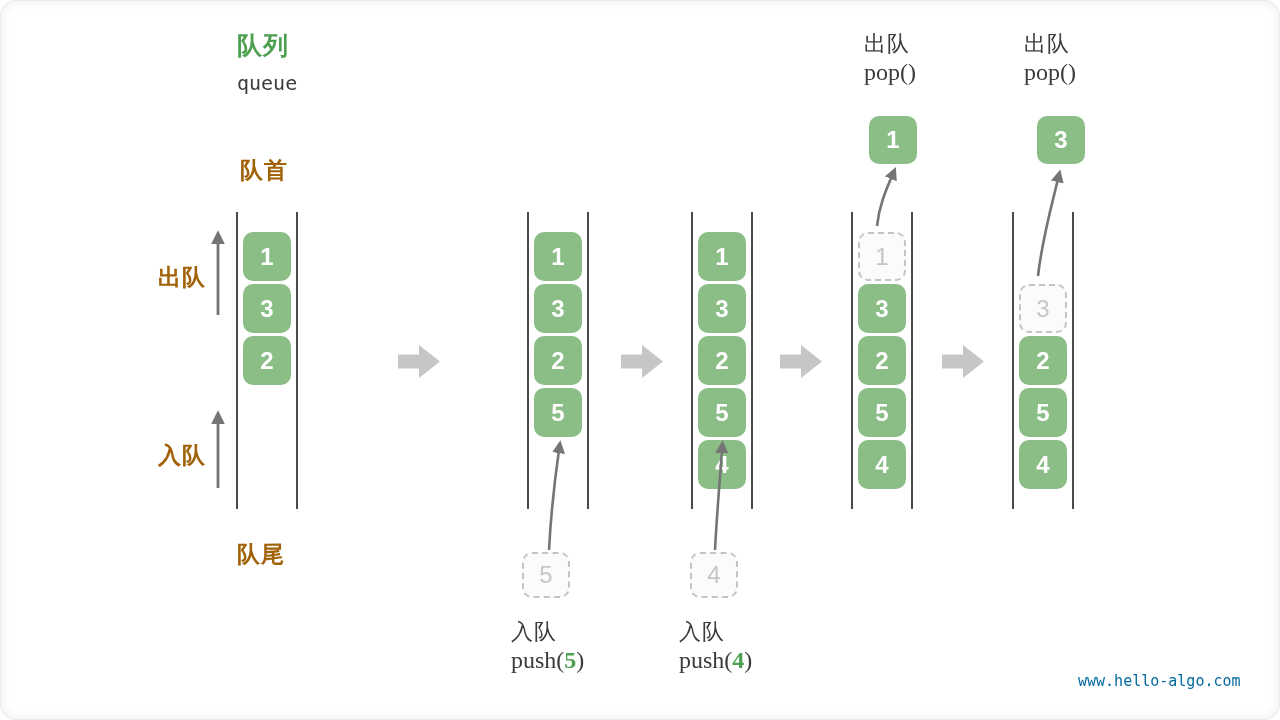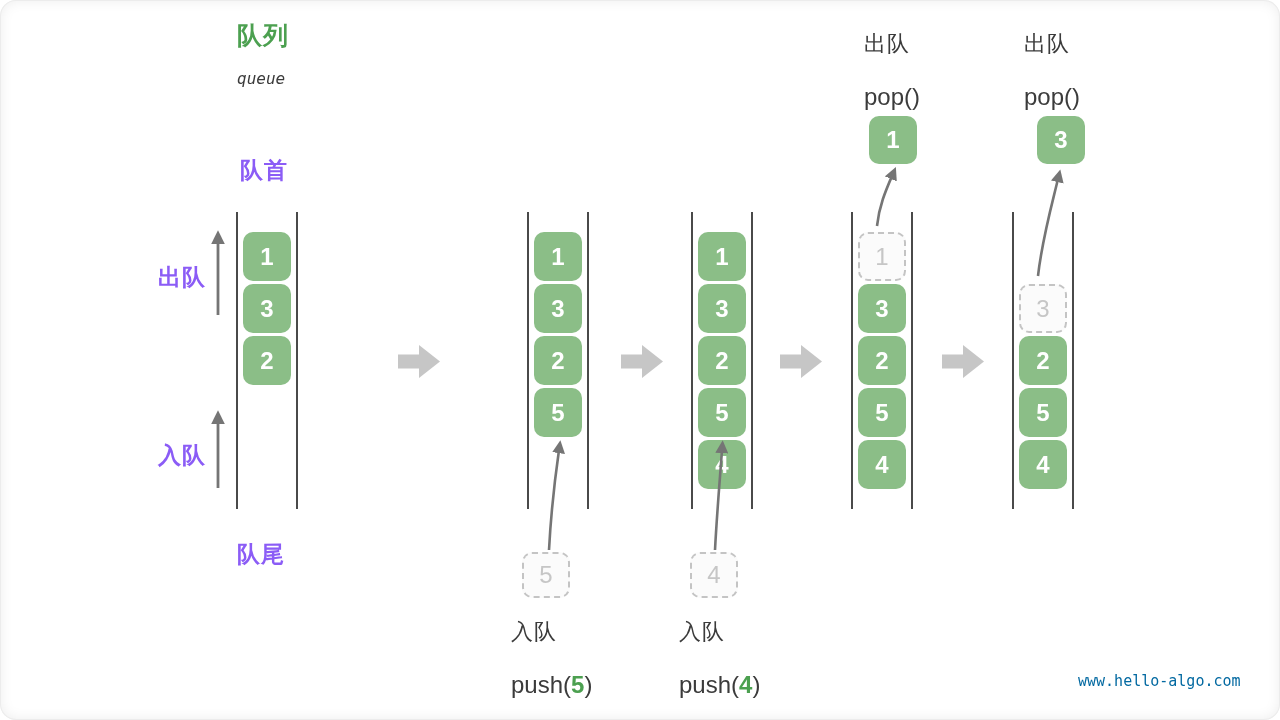--- a/index.html
+++ b/index.html
@@ -8,26 +8,26 @@
     font-family:"Liberation Sans", sans-serif;
     -webkit-font-smoothing:antialiased;
   }
   .canvas {
     position:absolute; inset:0; background:#ffffff;
     border-radius:16px;
     box-shadow: inset 0 0 0 1px #ececec, inset 0 0 14px rgba(0,0,0,0.08);
   }
 
   
-  .title-block { position:absolute; left:237px; top:19px; }
+  .title-block { position:absolute; left:237px; top:29px; }
   .title-zh { font-size:25px; font-weight:700; color:#4CA050; letter-spacing:1px; }
-  .title-en { font-family:"DejaVu Sans Mono", monospace; font-size:16px; color:#3B3B3B; margin-top:17px;font-style:italic; }
+  .title-en { font-family:"DejaVu Sans Mono", monospace; font-size:20px; color:#3B3B3B; margin-top:9px; }
 
   
-  .lbl { position:absolute; color:#8b5cf6; font-size:23px; font-weight:700; letter-spacing:1px; }
+  .lbl { position:absolute; color:#a16207; font-size:23px; font-weight:700; letter-spacing:1px; }
   .lbl.front   { left:240px; top:155px; }
   .lbl.rear    { left:237px; top:539px; }
   .lbl.dequeue { left:158px; top:262px; }
   .lbl.enqueue { left:158px; top:440px; }
 
   
   .queue {
     position:absolute; top:212px; height:297px; width:62px; box-sizing:border-box;
     border-left:2px solid #4A4A4A; border-right:2px solid #4A4A4A;
   }
@@ -47,21 +47,21 @@
   }
   .cell.free { position:absolute; }         
   .popv1 { left:869px;  top:116px; height:48px; }
   .popv2 { left:1037px; top:116px; height:48px; }
   .in1   { left:522px;  top:552px; height:46px; }
   .in2   { left:690px;  top:552px; height:46px; }
 
   
   .op { position:absolute; }
   .op-zh { font-size:22px; color:#3B3B3B; font-weight:400; letter-spacing:1px; line-height:26px; }
-  .op-code { font-family:Liberation Sans, sans-serif; font-size:24px; color:#3B3B3B; margin-top:26px; white-space:nowrap;text-align:right; }
+  .op-code { font-family:Liberation Serif, serif; font-size:24px; color:#3B3B3B; margin-top:2px; white-space:nowrap;text-align:right; }
   .op-code .green { color:#4CA050; font-weight:700; }
   .pop-op-1  { left:864px;  top:31px; }
   .pop-op-2  { left:1024px; top:31px; }
   .push-op-1 { left:511px;  top:619px; }
   .push-op-2 { left:679px;  top:619px; }
 
   
   .overlay { position:absolute; left:0; top:0; pointer-events:none; }
 
   

